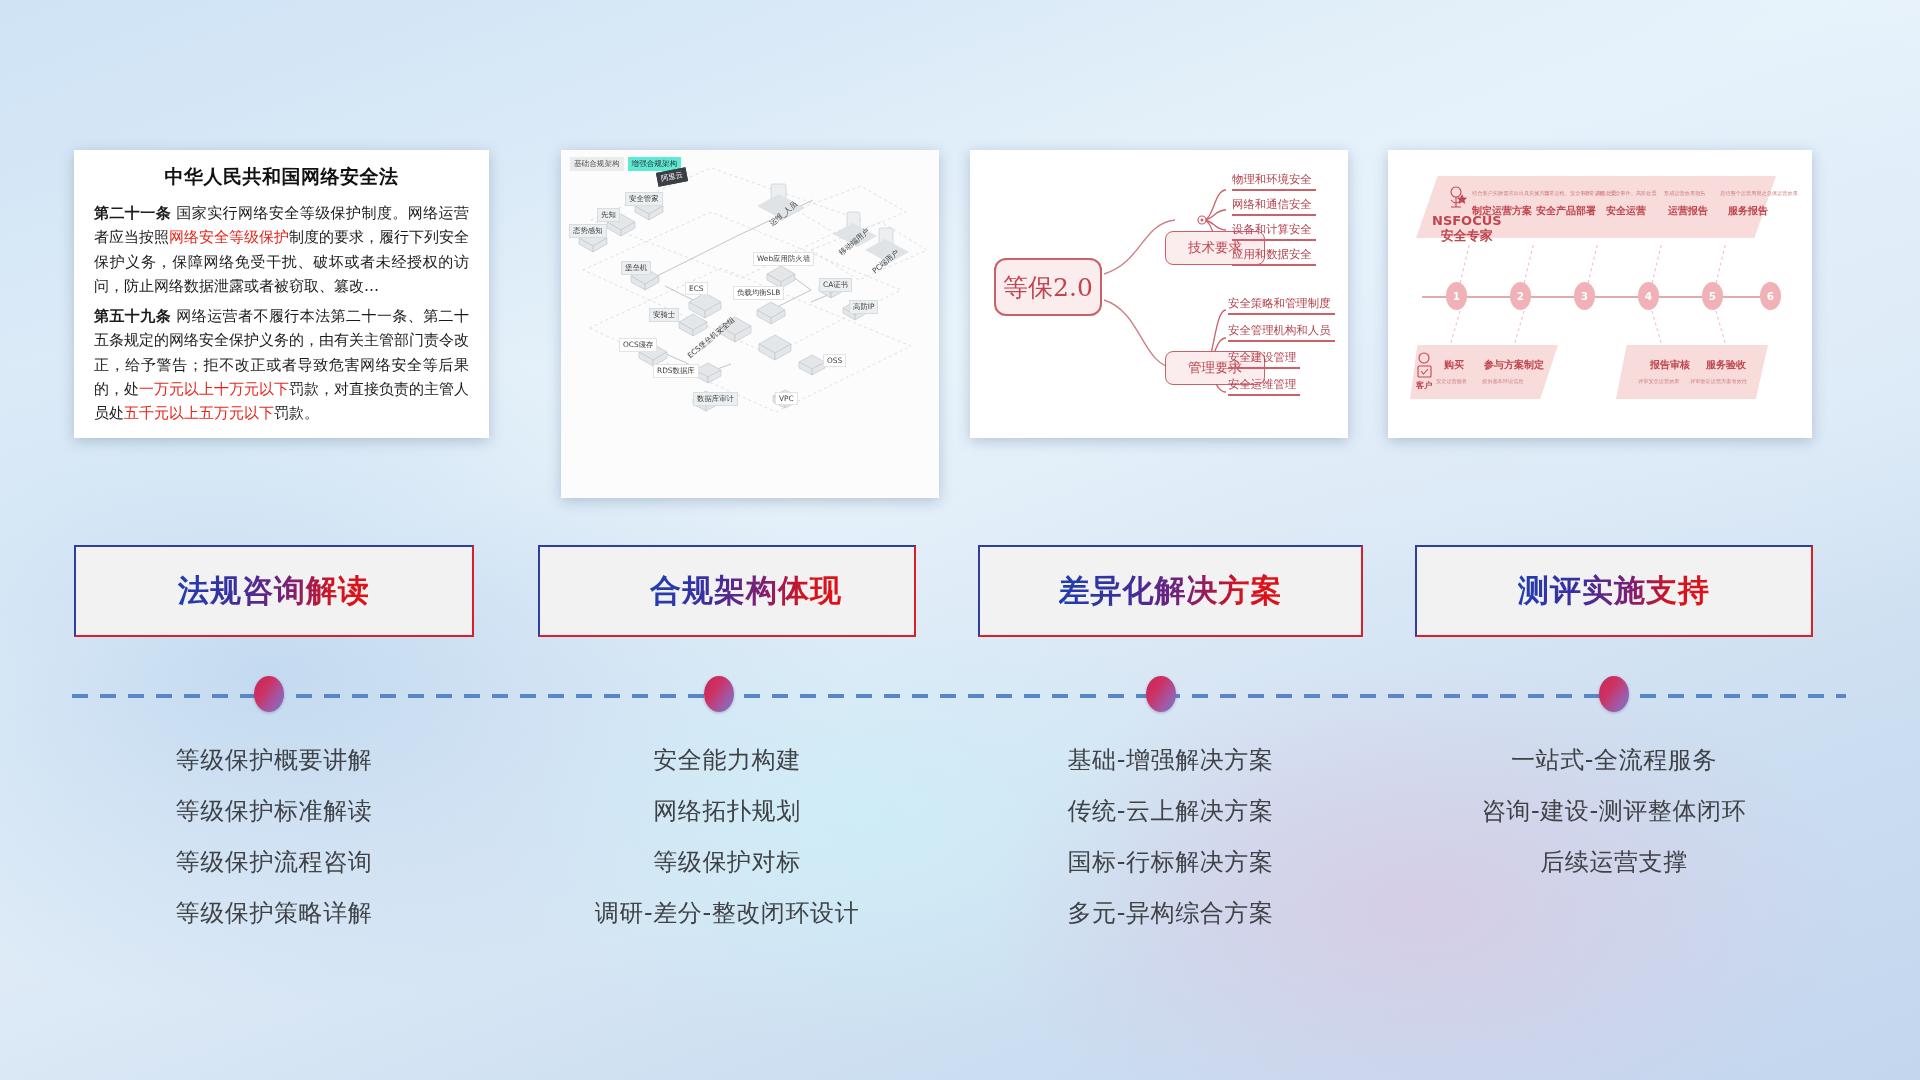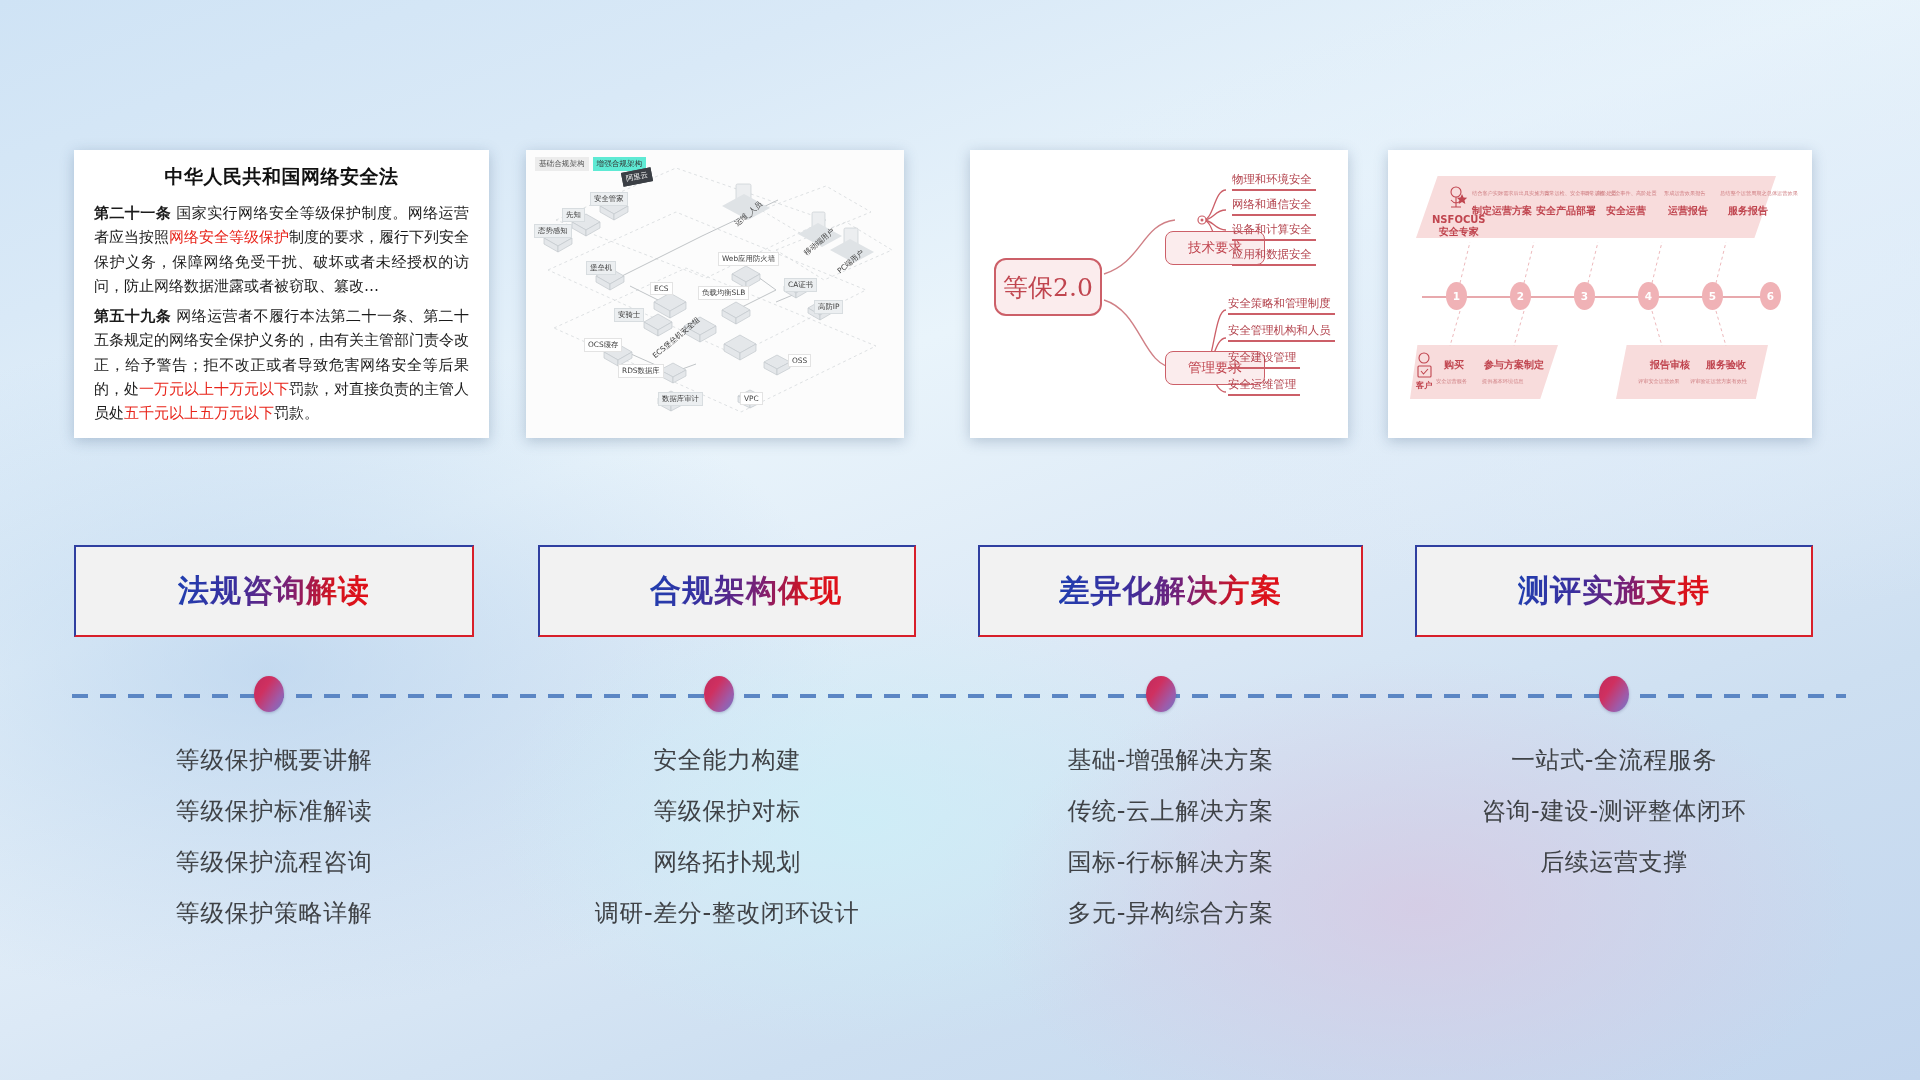--- a/index.html
+++ b/index.html
@@ -17,21 +17,21 @@
   .stage { position:absolute; inset:0; }
 
   
   .cards { position:absolute; left:0; top:150px; width:1920px; height:295px; }
   .card {
     position:absolute; top:0; background:#fff;
     box-shadow:0 3px 13px rgba(40,70,110,0.26);
     overflow:hidden;
   }
   .card.c1 { left:74px;  width:415px; height:288px; }
-  .card.c2 { left:526px; width:378px; height:288px; }
+  .card.c2 { left:561px; width:378px; height:348px; }
   .card.c3 { left:970px; width:378px; height:288px; }
   .card.c4 { left:1388px;width:424px; height:288px; }
 
   
   .lawdoc { padding:14px 20px 10px 20px; }
   .lawtitle { text-align:center; font-size:19px; font-weight:bold; color:#111; letter-spacing:.5px; margin-bottom:11px; }
   .lawpara { font-size:15px; line-height:1.62; color:#1b1b1b; text-align:justify; margin-bottom:6px; }
   .lawpara b { font-weight:bold; }
   .hl { color:#e8241a; }
 
@@ -82,21 +82,21 @@
   .proc .band.br { left:228px; top:195px; width:152px; height:54px;
     clip-path:polygon(7% 0,100% 0,92% 100%,0 100%); }
   .proc .ptitle { position:absolute; font-size:10px; font-weight:bold; color:#c0454f; white-space:nowrap; }
   .proc .psub   { position:absolute; font-size:5.2px; color:#cf7f83; white-space:nowrap; }
   .proc .pnum {
     position:absolute; width:21px; height:28px; border-radius:50%;
     background:#f0b2b6; color:#fff; font-size:10.5px; font-weight:bold;
     display:flex; align-items:center; justify-content:center;
   }
   .proc svg { position:absolute; inset:0; }
-  .proc .brand { position:absolute; font-size:10px; font-weight:bold; color:#c0454f; text-align:center; line-height:1.15; white-space:nowrap; }
+  .proc .brand { position:absolute; font-size:13px; font-weight:bold; color:#c0454f; text-align:center; line-height:1.15; white-space:nowrap; }
   .proc .cust  { position:absolute; font-size:8.2px; font-weight:bold; color:#c0454f; white-space:nowrap; }
 
   
   .titles { position:absolute; left:0; top:545px; width:1920px; height:95px; }
   .tbox {
     position:absolute; top:0; height:92px; background:#f2f2f2;
     border-top:2px solid #2f3fa0; border-left:2px solid #2f3fa0;
     border-right:2px solid #d81f2a; border-bottom:2px solid #d81f2a;
     display:flex; align-items:center; justify-content:center;
   }
@@ -395,22 +395,22 @@
 
   <div class="lists">
     <div class="col l1">
       <div class="li">等级保护概要讲解</div>
       <div class="li">等级保护标准解读</div>
       <div class="li">等级保护流程咨询</div>
       <div class="li">等级保护策略详解</div>
     </div>
     <div class="col l2">
       <div class="li">安全能力构建</div>
+      <div class="li">网络拓扑规划</div>
       <div class="li">等级保护对标</div>
-      <div class="li">网络拓扑规划</div>
       <div class="li">调研-差分-整改闭环设计</div>
     </div>
     <div class="col l3">
       <div class="li">基础-增强解决方案</div>
       <div class="li">传统-云上解决方案</div>
       <div class="li">国标-行标解决方案</div>
       <div class="li">多元-异构综合方案</div>
     </div>
     <div class="col l4">
       <div class="li">一站式-全流程服务</div>

